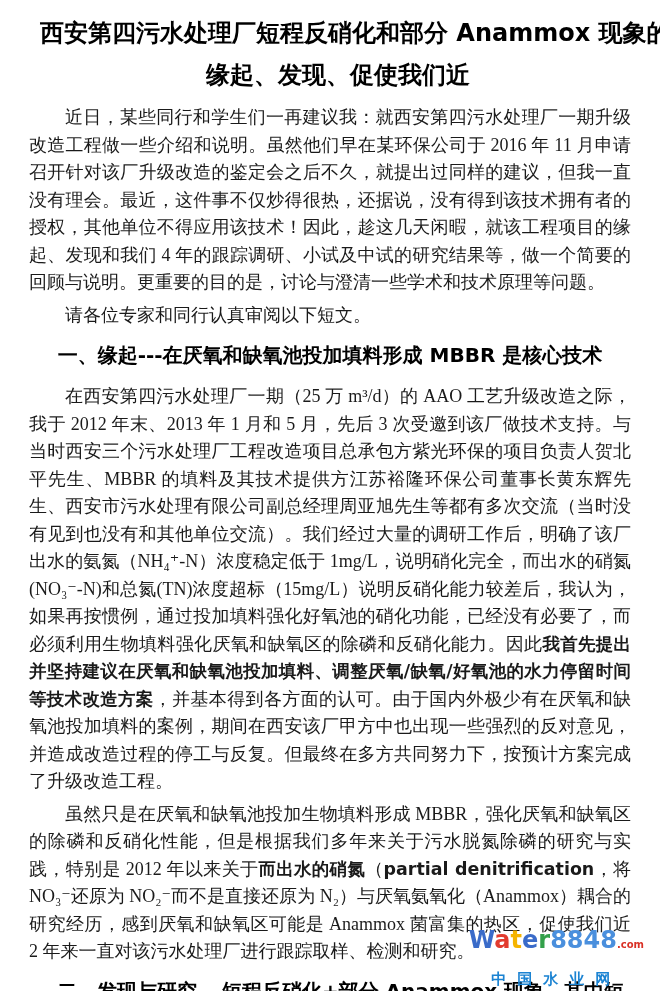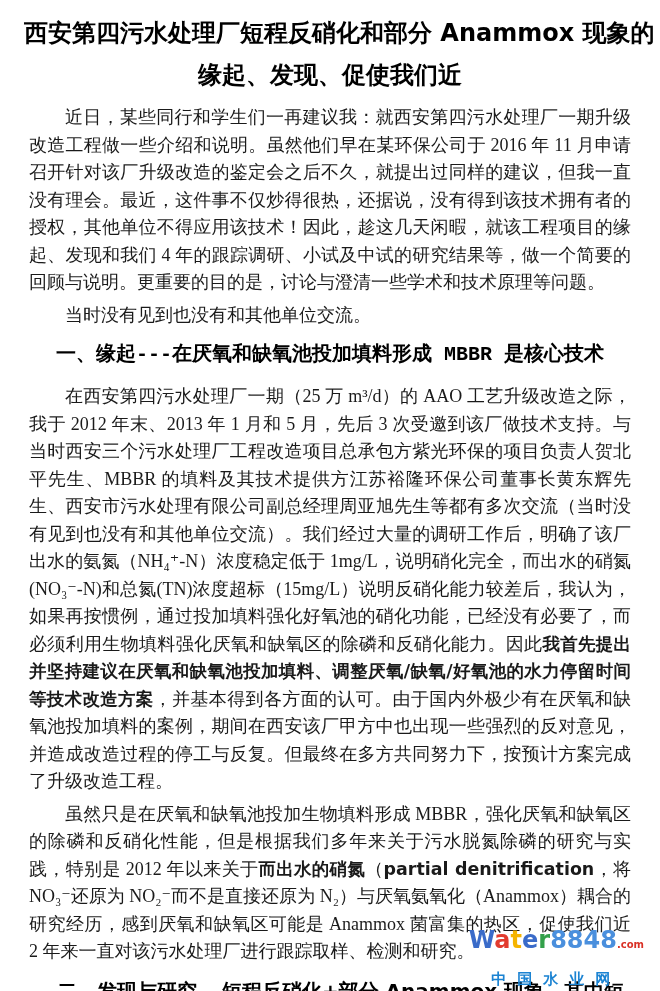--- a/index.html
+++ b/index.html
@@ -17,21 +17,21 @@
   }
   .doc-title {
     margin: 2px 0 8px 0;
     text-align: center;
     font-family: "DejaVu Sans", "Liberation Sans", sans-serif;
     font-weight: bold;
     font-size: 24px;
     line-height: 42px;
     color: #000;
   }
-  .doc-title .title-line { display: block; white-space: nowrap; }
+  .doc-title .title-line { display: block; white-space: nowrap; margin-left: 16px; }
   .body-para {
     margin: 5px;
     font-size: 18px;
     line-height: 27.5px;
     text-align: justify;
     text-indent: 2em;
     word-break: break-all;
   }
   .seg { font-family: inherit; }
   .seg-b {
@@ -44,21 +44,20 @@
     font-weight: bold;
     font-size: 20px;
     color: #000;
     margin: 0;
   }
   .section-heading.centered {
     text-align: center;
     margin: 12px 0 14px 0;
     line-height: 28px;
     white-space: nowrap;
-    font-family: Liberation Mono, monospace;
   }
   .section-heading.hanging {
     margin-top: 10px;
     line-height: 31px;
     padding-left: 64px;
     text-indent: -31px;
     text-align: left;
   }
   .watermark {
     position: absolute;
@@ -92,21 +91,21 @@
 <body>
 
 <div class="page">
 
   <h1 class="doc-title">
     <span class="title-line">西安第四污水处理厂短程反硝化和部分 Anammox 现象的</span>
     <span class="title-line">缘起、发现、促使我们近</span>
   </h1>
 
   <p class="body-para"><span class="seg">近日，某些同行和学生们一再建议我：就西安第四污水处理厂一期升级改造工程做一些介绍和说明。虽然他们早在某环保公司于 2016 年 11 月申请召开针对该厂升级改造的鉴定会之后不久，就提出过同样的建议，但我一直没有理会。最近，这件事不仅炒得很热，还据说，没有得到该技术拥有者的授权，其他单位不得应用该技术！因此，趁这几天闲暇，就该工程项目的缘起、发现和我们 4 年的跟踪调研、小试及中试的研究结果等，做一个简要的回顾与说明。更重要的目的是，讨论与澄清一些学术和技术原理等问题。</span></p>
-  <p class="body-para"><span class="seg">当时没有见到也没有和其他单位交流。</span></p>
+  <p class="body-para"><span class="seg">请各位专家和同行认真审阅以下短文。</span></p>
 
   <h2 class="section-heading centered">一、缘起---在厌氧和缺氧池投加填料形成 MBBR 是核心技术</h2>
 
   <p class="body-para"><span class="seg">在西安第四污水处理厂一期（25 万 m³/d）的 AAO 工艺升级改造之际，我于 2012 年末、2013 年 1 月和 5 月，先后 3 次受邀到该厂做技术支持。与当时西安三个污水处理厂工程改造项目总承包方紫光环保的项目负责人贺北平先生、MBBR 的填料及其技术提供方江苏裕隆环保公司董事长黄东辉先生、西安市污水处理有限公司副总经理周亚旭先生等都有多次交流（当时没有见到也没有和其他单位交流）。我们经过大量的调研工作后，明确了该厂出水的氨氮（NH₄⁺-N）浓度稳定低于 1mg/L，说明硝化完全，而出水的硝氮(NO₃⁻-N)和总氮(TN)浓度超标（15mg/L）说明反硝化能力较差后，我认为，如果再按惯例，通过投加填料强化好氧池的硝化功能，已经没有必要了，而必须利用生物填料强化厌氧和缺氧区的除磷和反硝化能力。因此</span><span class="seg seg-b">我首先提出并坚持建议在厌氧和缺氧池投加填料、调整厌氧/缺氧/好氧池的水力停留时间等技术改造方案</span><span class="seg">，并基本得到各方面的认可。由于国内外极少有在厌氧和缺氧池投加填料的案例，期间在西安该厂甲方中也出现一些强烈的反对意见，并造成改造过程的停工与反复。但最终在多方共同努力下，按预计方案完成了升级改造工程。</span></p>
   <p class="body-para"><span class="seg">虽然只是在厌氧和缺氧池投加生物填料形成 MBBR，强化厌氧和缺氧区的除磷和反硝化性能，但是根据我们多年来关于污水脱氮除磷的研究与实践，特别是 2012 年以来关于</span><span class="seg seg-b">而出水的硝氮</span><span class="seg">（</span><span class="seg seg-b">partial denitrification</span><span class="seg">，将 NO₃⁻还原为 NO₂⁻而不是直接还原为 N₂）与厌氧氨氧化（Anammox）耦合的研究经历，感到厌氧和缺氧区可能是 Anammox 菌富集的热区，促使我们近 2 年来一直对该污水处理厂进行跟踪取样、检测和研究。</span></p>
 
   <h2 class="section-heading hanging">二、发现与研究---短程反硝化+部分 Anammox 现象，其中短程反硝化是关键的必要条件</h2>
 
   <div class="watermark">
     <div class="brand-line">

